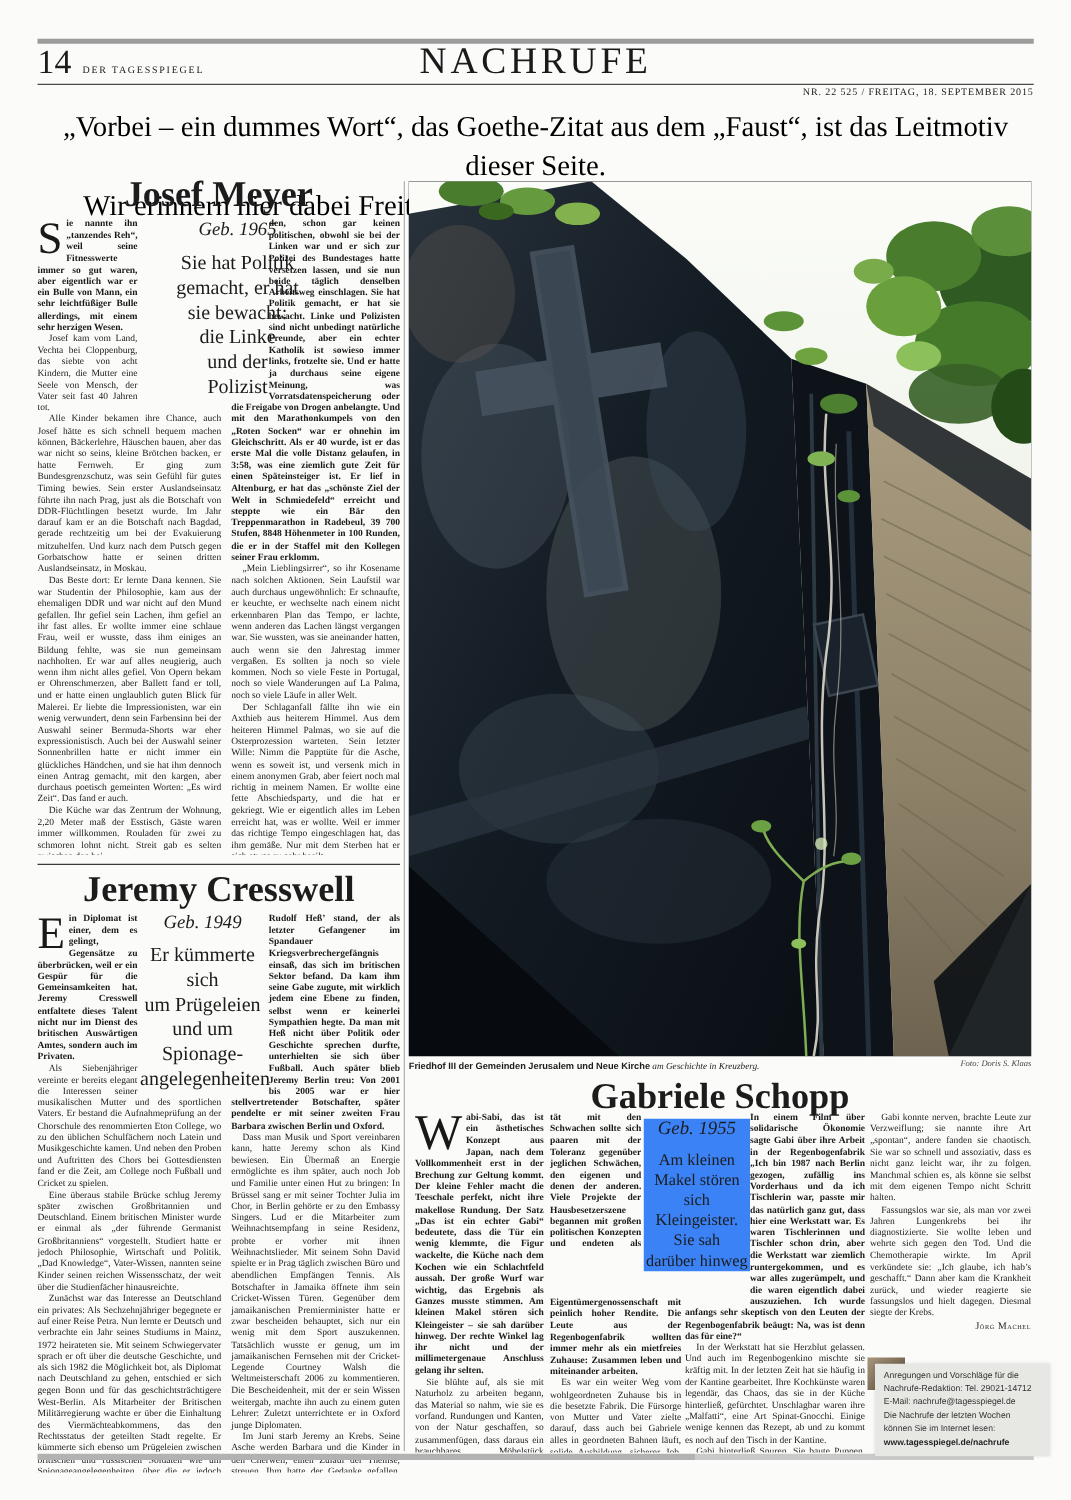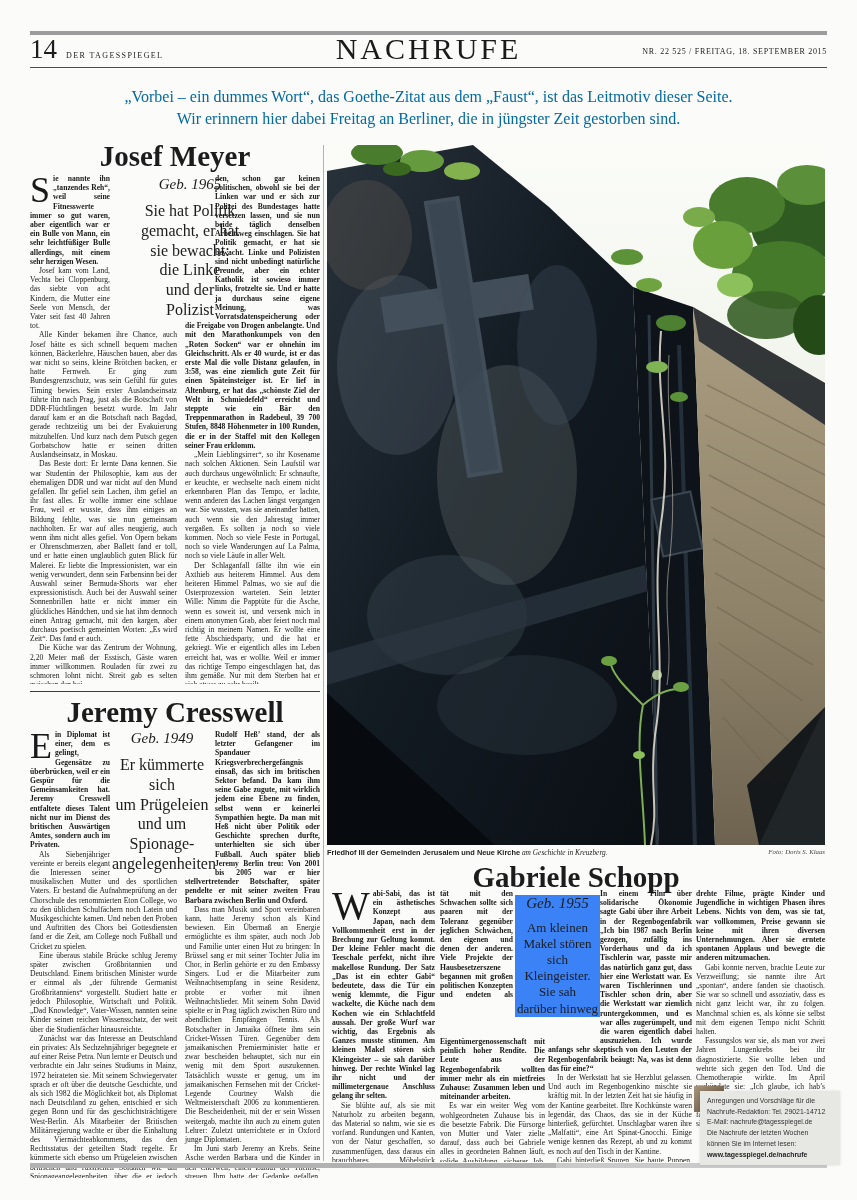--- a/index.html
+++ b/index.html
@@ -5,25 +5,25 @@
   html,body{margin:0;padding:0;background:#e9e9e9;}
   .page{position:relative;width:857px;height:1200px;margin:0 auto;background:#fbfbfa;
         font-family:"Liberation Serif",serif;color:#1c1c1c;overflow:hidden;}
   
   .bar-thick{position:absolute;left:30px;width:797px;top:31px;height:4px;background:#9c9c9c;}
   .mast-left{position:absolute;left:30px;top:36px;display:flex;align-items:flex-end;}
   .pagenum{font-size:27px;line-height:26px;}
   .papername{font-size:8px;letter-spacing:1.4px;margin:0 0 2px 9px;color:#222;}
   .section-title{position:absolute;left:0;right:0;top:34px;text-align:center;font-size:30px;
         line-height:30px;letter-spacing:3px;color:#1a1a1a;}
-  .issue{position:absolute;right:30px;top:47px;font-size:8px;letter-spacing:0.7px;color:#222;}
+  .issue{position:absolute;right:30px;top:69px;font-size:8px;letter-spacing:0.7px;color:#222;}
   .rule-thin{position:absolute;left:30px;width:797px;top:67px;height:1px;background:#4a4a4a;}
   
-  .motto{position:absolute;top:86px;left:48px;right:48px;text-align:center;font-size:16px;
-        line-height:1.36;color:#0369a1;}
+  .motto{position:absolute;top:86px;left:48px;right:48px;text-align:center;font-size:23px;
+        line-height:1.36;color:#000000;}
   
   .obit-title{margin:0;text-align:center;font-size:29px;line-height:30px;font-weight:bold;}
   .obit-body{position:relative;margin-top:3px;overflow:hidden;}
   .cols{display:flex;}
   .col{text-align:justify;font-size:7.6px;line-height:9.2px;color:#191919;}
   .col p{margin:0;text-indent:9px;}
   .col p.first{text-indent:0;font-weight:bold;}
   .spacer{display:block;}
   .sr{float:right;}
   .sl{float:left;}
@@ -307,21 +307,20 @@
         <div class="col gc3">
           <span class="spacer sl" style="width:52px;height:148px;"></span>
           <div>
               <p class="para first">In einem Film über solidarische Ökonomie sagte Gabi über ihre Arbeit in der Regenbogenfabrik „Ich bin 1987 nach Berlin gezogen, zufällig ins Vorderhaus und da ich Tischlerin war, passte mir das natürlich ganz gut, dass hier eine Werkstatt war. Es waren Tischlerinnen und Tischler schon drin, aber die Werkstatt war ziemlich runtergekommen, und es war alles zugerümpelt, und die waren eigentlich dabei auszuziehen. Ich wurde anfangs sehr skeptisch von den Leuten der Regenbogenfabrik beäugt: Na, was ist denn das für eine?“</p>
               <p class="para">In der Werkstatt hat sie Herzblut gelassen. Und auch im Regenbogenkino mischte sie kräftig mit. In der letzten Zeit hat sie häufig in der Kantine gearbeitet. Ihre Kochkünste waren legendär, das Chaos, das sie in der Küche hinterließ, gefürchtet. Unschlagbar waren ihre „Malfatti“, eine Art Spinat-Gnocchi. Einige wenige kennen das Rezept, ab und zu kommt es noch auf den Tisch in der Kantine.</p>
               <p class="para">Gabi hinterließ Spuren. Sie baute Puppen, malte Bilder, inszenierte Stücke,</p>
             </div>
         </div>
         <div class="col gc4">
           <div>
-              <p class="para first">drehte Filme, prägte Kinder und Jugendliche in wichtigen Phasen ihres Lebens. Nichts von dem, was sie tat, war vollkommen, Preise gewann sie keine mit ihren diversen Unternehmungen. Aber sie erntete spontanen Applaus und bewegte die anderen mitzumachen.</p>
               <p class="para">Gabi konnte nerven, brachte Leute zur Verzweiflung; sie nannte ihre Art „spontan“, andere fanden sie chaotisch. Sie war so schnell und assoziativ, dass es nicht ganz leicht war, ihr zu folgen. Manchmal schien es, als könne sie selbst mit dem eigenen Tempo nicht Schritt halten.</p>
               <p class="para">Fassungslos war sie, als man vor zwei Jahren Lungenkrebs bei ihr diagnostizierte. Sie wollte leben und wehrte sich gegen den Tod. Und die Chemotherapie wirkte. Im April verkündete sie: „Ich glaube, ich hab’s geschafft.“ Dann aber kam die Krankheit zurück, und wieder reagierte sie fassungslos und hielt dagegen. Diesmal siegte der Krebs.</p>
             </div>
           <div class="byline">Jörg Machel</div>
         </div>
       </div>
     </article>
   </section>
 
   <div class="info-thumb"></div>

